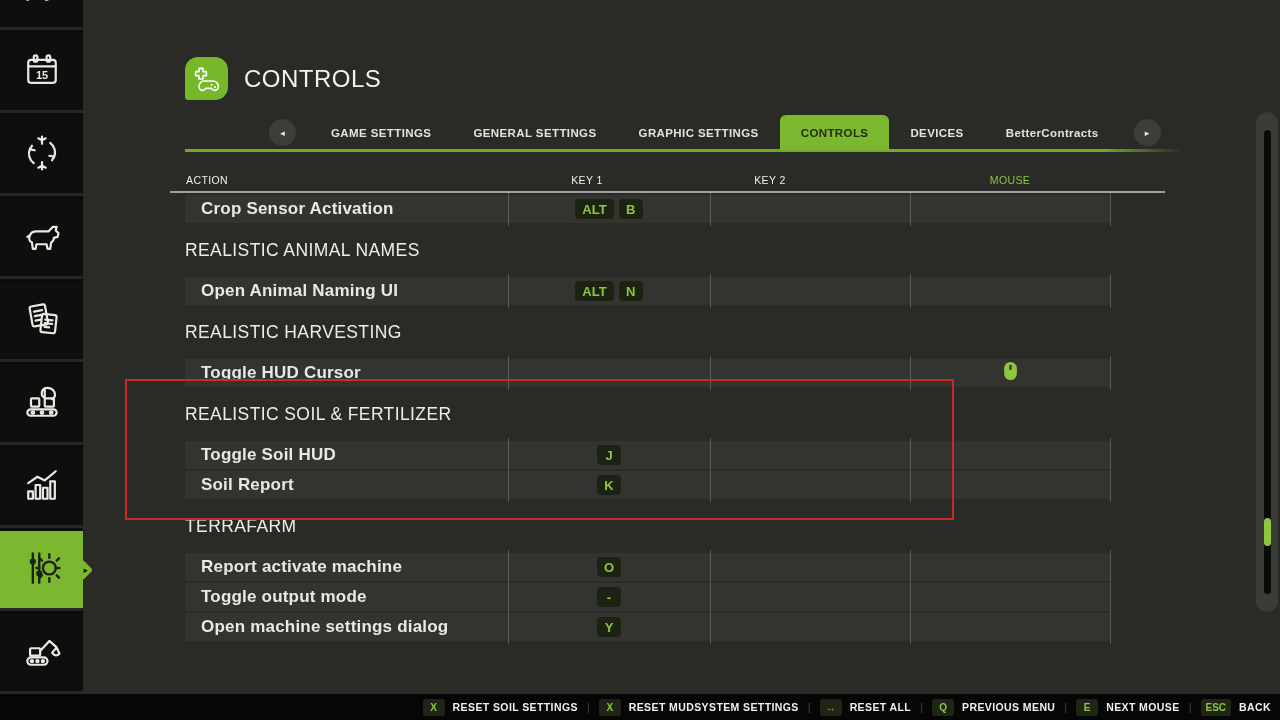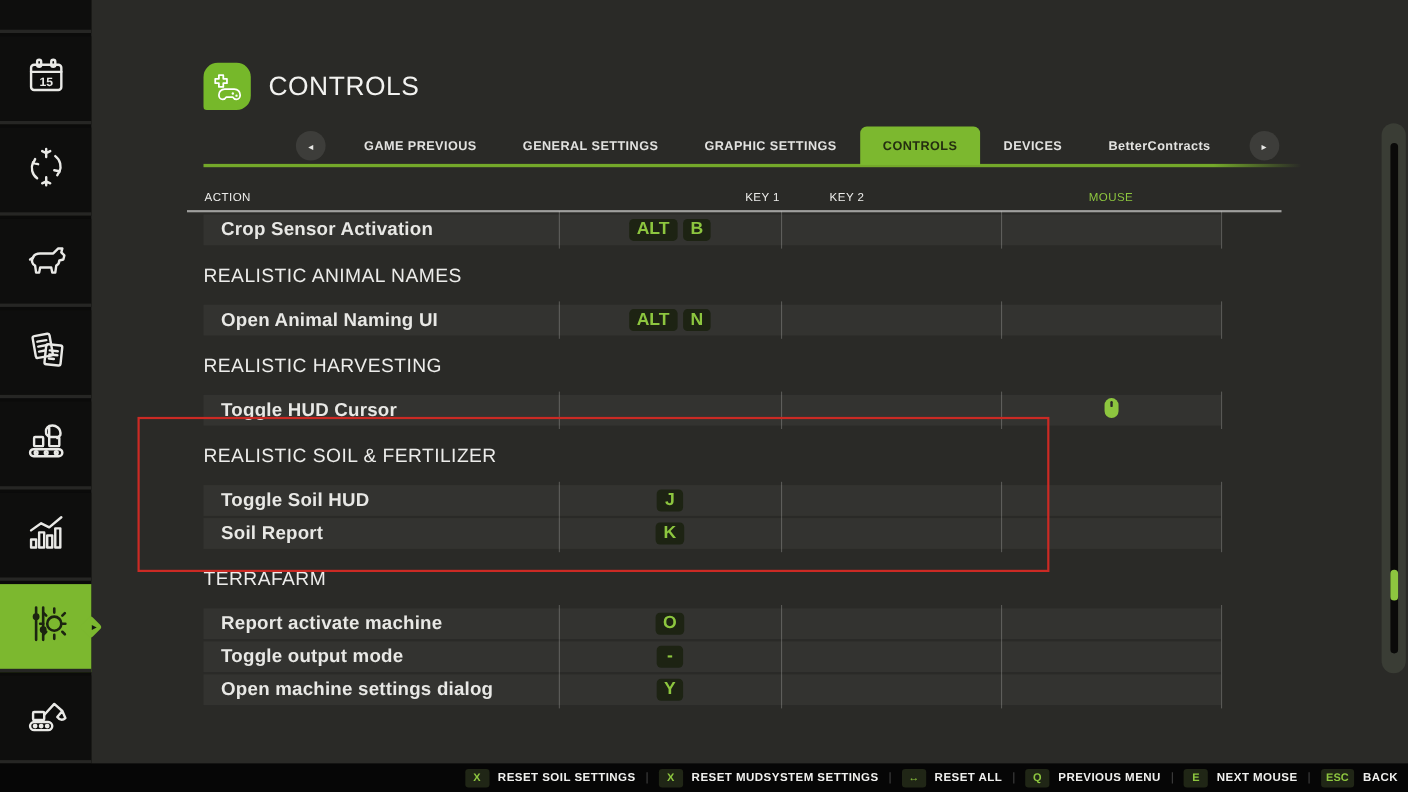--- a/index.html
+++ b/index.html
@@ -31,35 +31,35 @@
                 display:flex; align-items:center; justify-content:center; font-size:9px; cursor:pointer; margin:0 14px; }
   .tab { height:35px; display:flex; align-items:center; padding:0 21px; font-size:11.5px; font-weight:bold;
          letter-spacing:0.4px; color:#e2e2e0; cursor:pointer; white-space:nowrap; }
   .tab.active { background:#7cb82f; color:#242e10; border-radius:6px 6px 0 0; }
   .tab-underline { position:absolute; left:185px; top:149px; width:998px; height:3px;
          background:linear-gradient(to right,#74a82a 92%, rgba(116,168,42,0)); z-index:1; }
 
   
   .col-head { position:absolute; top:174px; font-size:10.5px; font-weight:normal; letter-spacing:0.4px; color:#eeeeec; z-index:2;}
   .col-head.c1 { left:186px; }
-  .col-head.c2 { left:509px; width:200px; text-align:right; }
+  .col-head.c2 { left:487px; width:200px; text-align:center; }
   .col-head.c3 { left:670px; width:200px; text-align:center; }
   .col-head.c4 { left:910px; width:200px; text-align:center; }
   .head-sep { position:absolute; left:170px; top:191px; width:995px; height:2px; background:rgba(255,255,255,0.55); z-index:2;}
 
   
   .content { position:absolute; left:185px; top:195px; width:925px; z-index:2; }
   .section-title { font-size:17.5px; color:#ececea; letter-spacing:0.4px; margin:17px 0 16px 0; font-weight:400; }
   .rows { position:relative; }
   .sep-v { position:absolute; top:-3px; bottom:-3px; width:1px; background:rgba(210,210,205,0.28); z-index:3; }
   .ctl-row { position:relative; height:28px; margin-bottom:2px; background:#333330;
              display:grid; grid-template-columns:323px 202px 200px 200px; align-items:center; cursor:pointer; }
   .ctl-row .action { font-size:17px; font-weight:bold; color:#e8e8e5; padding-left:16px; letter-spacing:0.2px; }
   .keycell { display:flex; align-items:center; justify-content:center; gap:5px; }
-  .keycap { background:#1d2313; color:#8dc63f; font-size:16px; font-weight:bold; border-radius:4px;
+  .keycap { background:#1d2313; color:#8dc63f; font-size:13px; font-weight:bold; border-radius:4px;
             min-width:24px; height:20px; padding:0 7px; display:flex; align-items:center; justify-content:center; }
 
   
   .highlight-box { position:absolute; left:125px; top:379px; width:829px; height:141px;
             border:2px solid #cb2a24; z-index:8; pointer-events:none; }
 
   
   .scroll-pill { position:absolute; left:1256px; top:112px; width:22px; height:500px; background:#3a3d35; border-radius:12px; z-index:4; }
   .scroll-track { position:absolute; left:8px; top:18px; width:7px; height:464px; background:#0a0a09; border-radius:4px; }
   .scroll-thumb { position:absolute; left:0px; top:388px; width:7px; height:28px; background:#8dc63f; border-radius:4px; cursor:pointer; }
@@ -172,21 +172,21 @@
           <path fill="none" stroke="#fff" stroke-width="2.4" stroke-linejoin="round" d="M20 27 h13 c5 0 8 4 8 8 c0 3 -2 6 -5 6 c-2 0 -4 -1 -5 -3 h-9 c-1 2 -3 3 -5 3 c-3 0 -5 -3 -5 -6 c0 -4 3 -8 8 -8 z"></path>
           <circle fill="#fff" cx="31" cy="33" r="1.6"></circle>
           <circle fill="#fff" cx="36" cy="36" r="1.6"></circle>
         </svg>
       </div>
     <div class="page-title">CONTROLS</div>
   </div>
 
   <div class="tabbar" id="tabbar">
       <div class="tab-circle">◂</div>
-      <div class="tab">GAME PREVIOUS</div>
+      <div class="tab">GAME SETTINGS</div>
       <div class="tab">GENERAL SETTINGS</div>
       <div class="tab">GRAPHIC SETTINGS</div>
       <div class="tab active">CONTROLS</div>
       <div class="tab">DEVICES</div>
       <div class="tab">BetterContracts</div>
       <div class="tab-circle">▸</div>
     </div>
   <div class="tab-underline"></div>
 
   <div class="col-head c1">ACTION</div>

